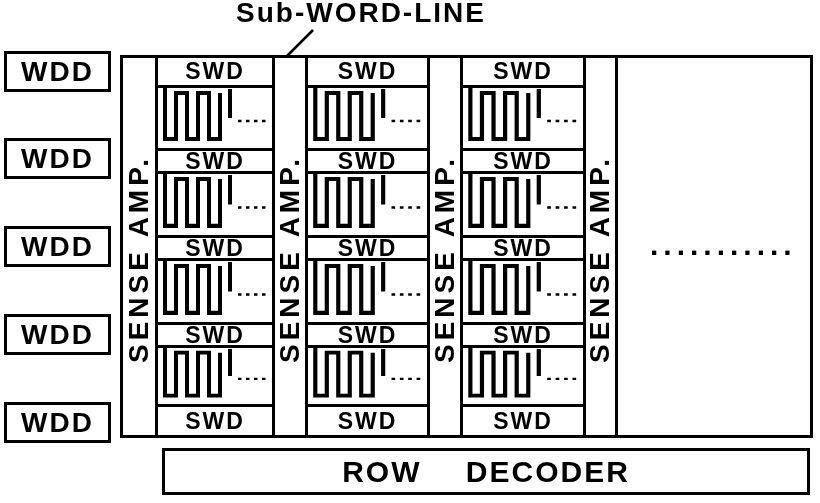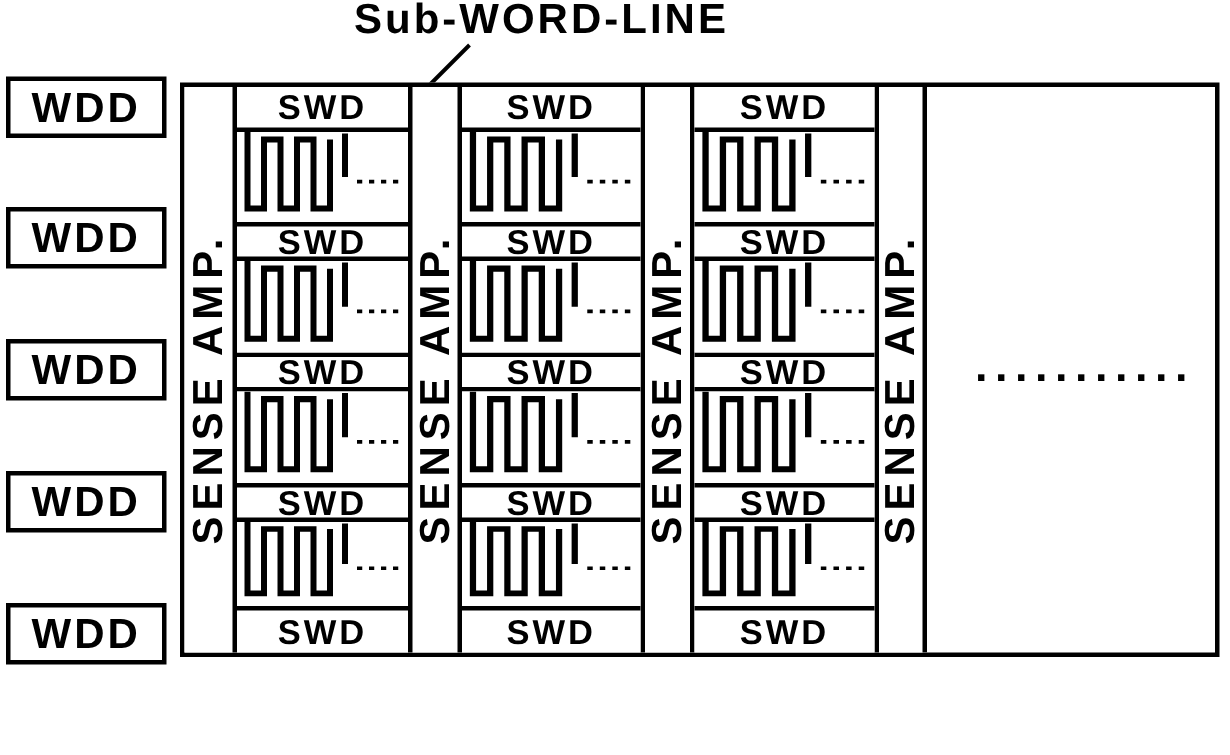--- a/index.html
+++ b/index.html
@@ -286,14 +286,17 @@
           </svg>
         </div>
       <div class="swd-row last" style="height:31px">
           <span>SWD</span>
         </div>
     </div>
 
     <div class="ellipsis">...........</div>
   </div>
 
+  <div class="row-decoder">
+    <span>ROW DECODER</span>
+  </div>
 
 </div>
 
 </body></html>

